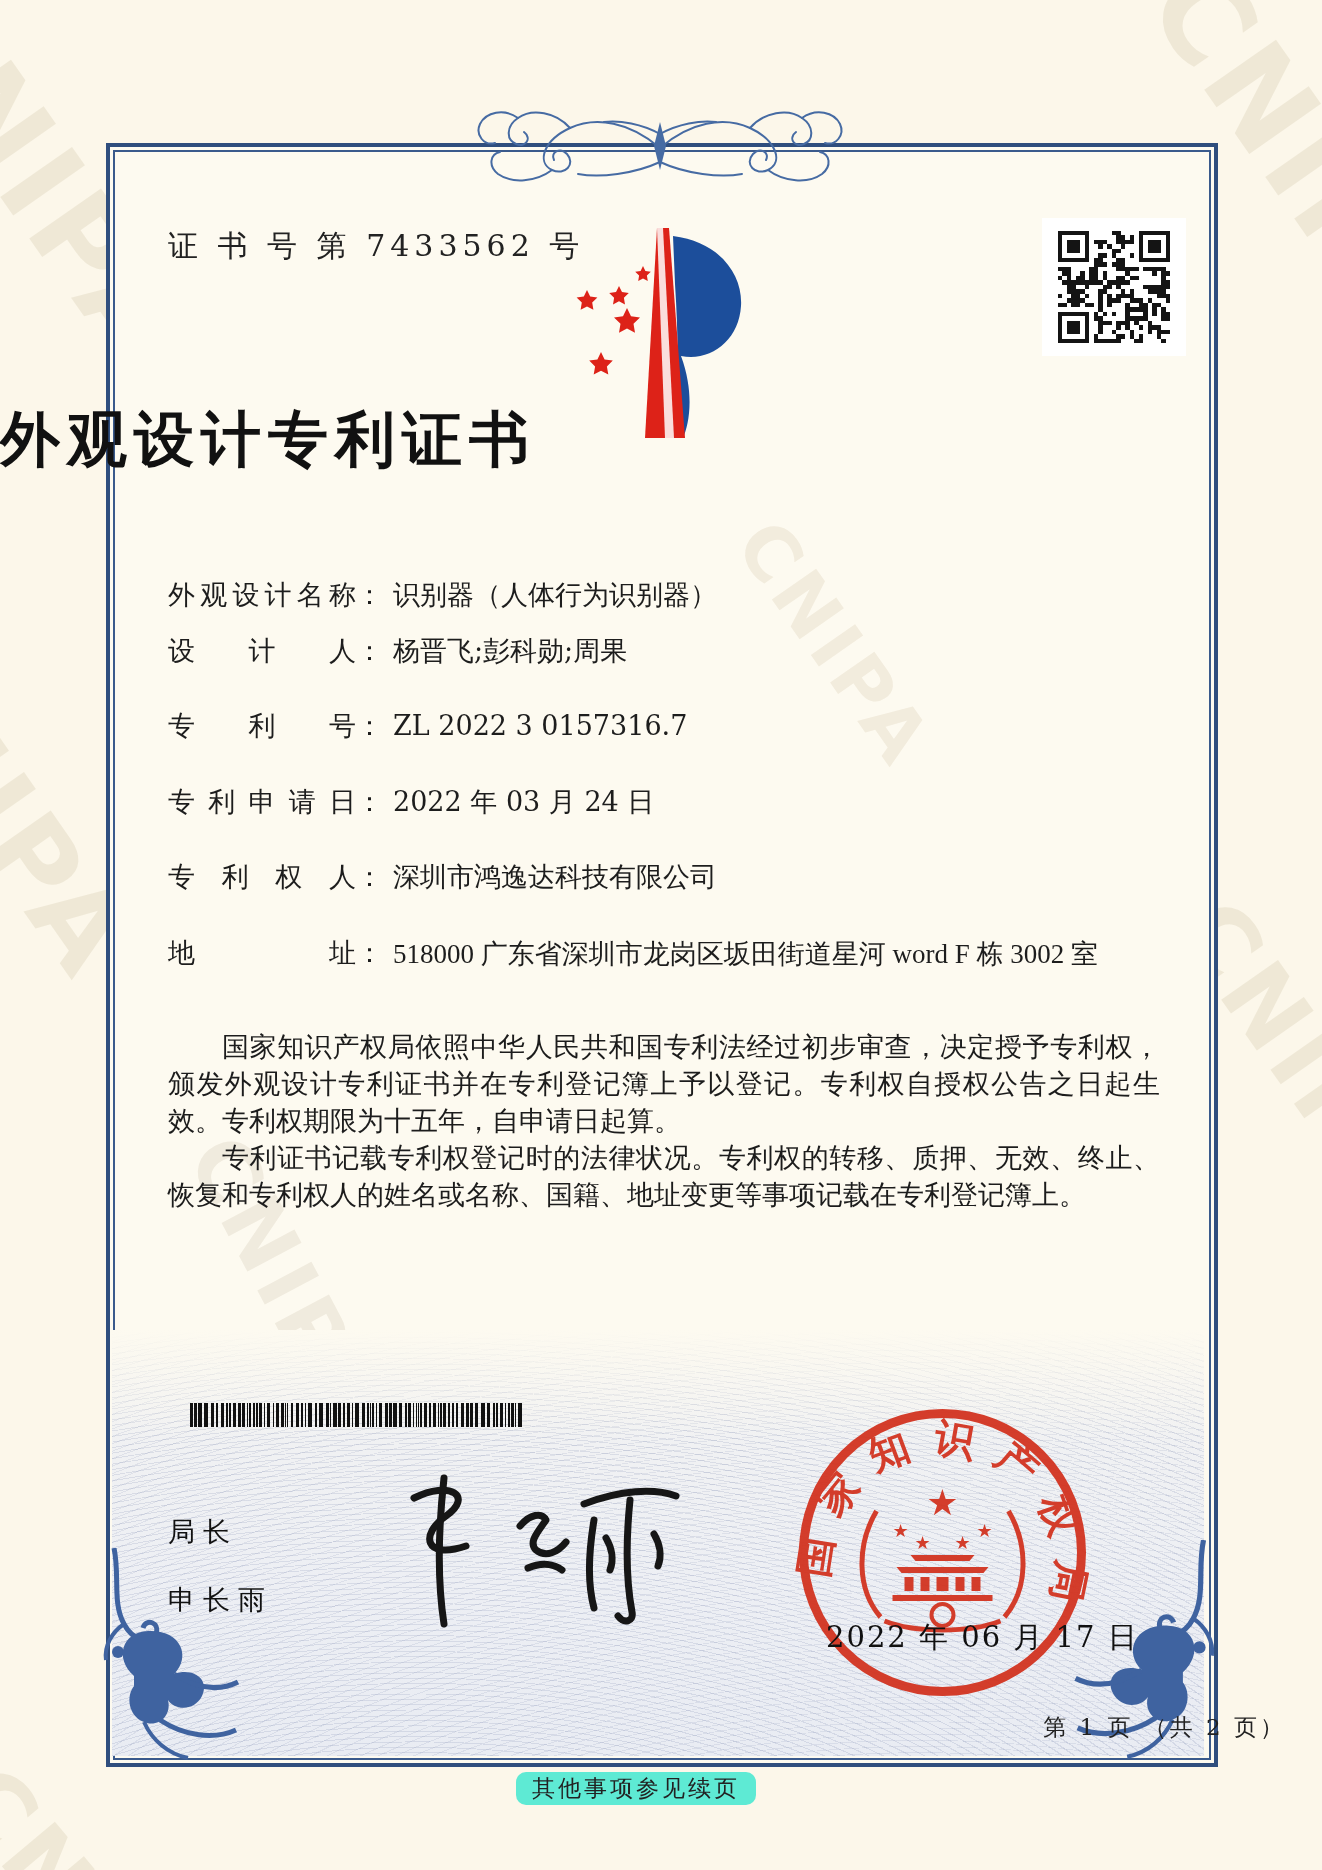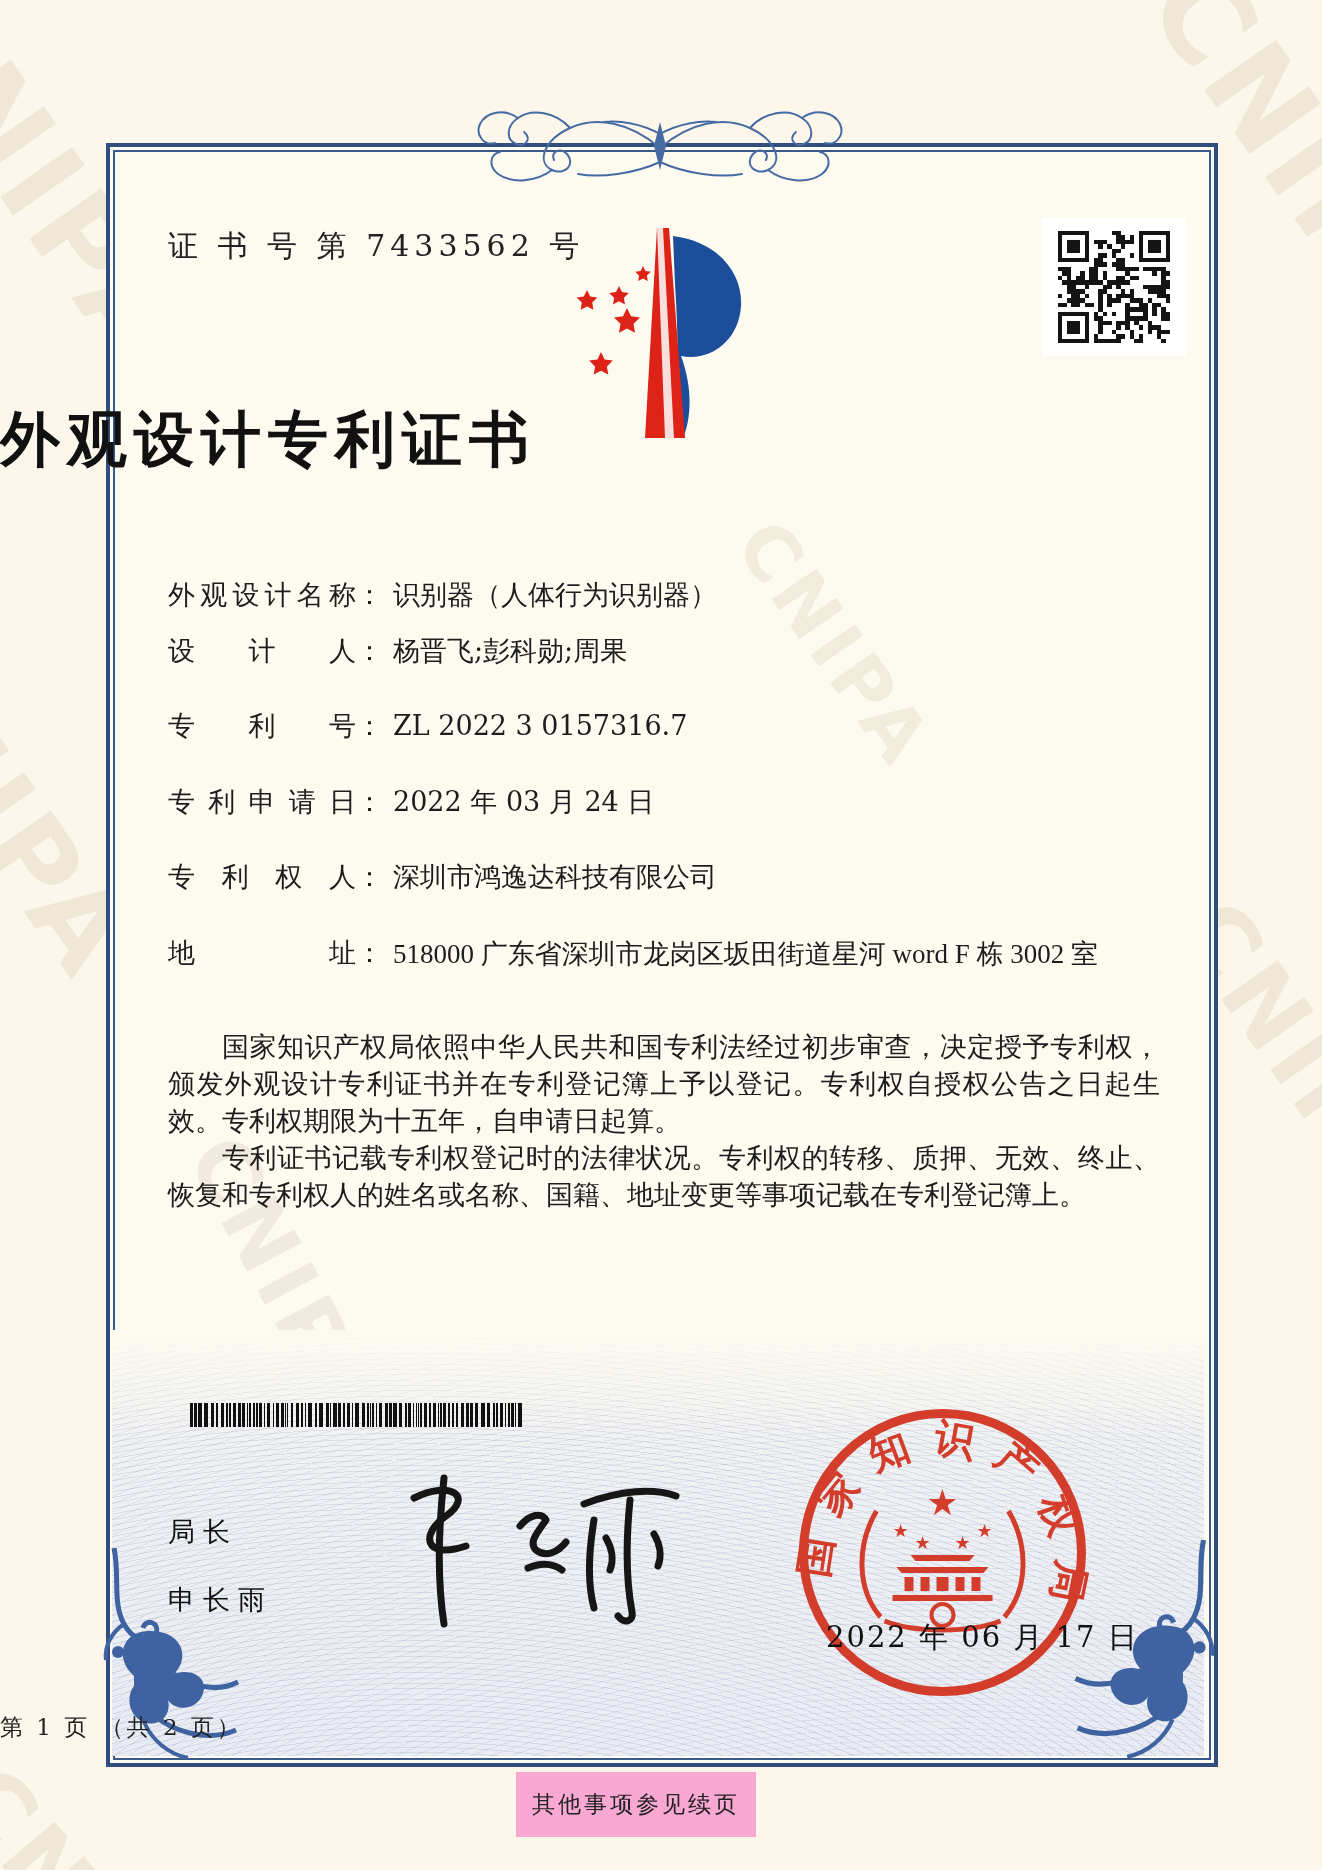--- a/index.html
+++ b/index.html
@@ -109,26 +109,26 @@
 
   .seal{position:absolute;left:795px;top:1405px;width:295px;height:295px;z-index:6;opacity:0.93;}
   .seal-date{
     position:absolute;left:826px;top:1618px;z-index:7;
     font-size:29px;letter-spacing:2px;color:#101010;white-space:nowrap;
   }
 
   
   .page-footer{
     position:absolute;left:0;top:1712px;width:1286px;z-index:6;
-    text-align:left;font-size:23px;letter-spacing:3px;color:#222;
+    text-align:right;font-size:23px;letter-spacing:3px;color:#222;
   }
   .continuation{
     position:absolute;left:516px;top:1772px;z-index:6;
-    background:#f9a8d4;padding:17px 16px;
-    font-size:23px;letter-spacing:3px;color:#222;white-space:nowrap;
+    background:#5eead4;padding:1px 16px;
+    font-size:23px;letter-spacing:3px;color:#222;white-space:nowrap;border-radius:10px;
   }
 </style>
 </head>
 <body>
 
 <div id="page">
 
   <div class="wm" style="left:-30px;top:-40px;font-size:120px;transform:rotate(55deg);">CNIPA</div>
   <div class="wm" style="left:1235px;top:-60px;font-size:120px;transform:rotate(55deg);">CNIPA</div>
   <div class="wm" style="left:-70px;top:600px;font-size:110px;transform:rotate(55deg);">CNIPA</div>

